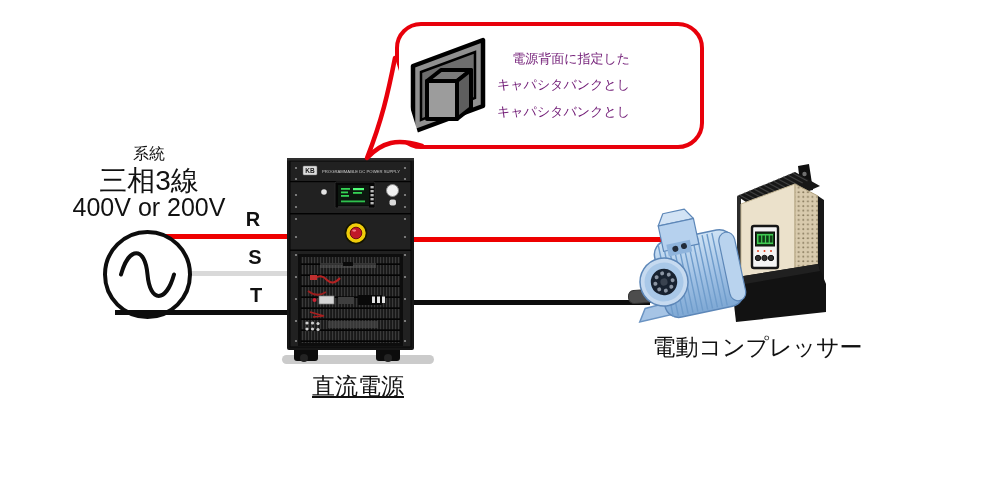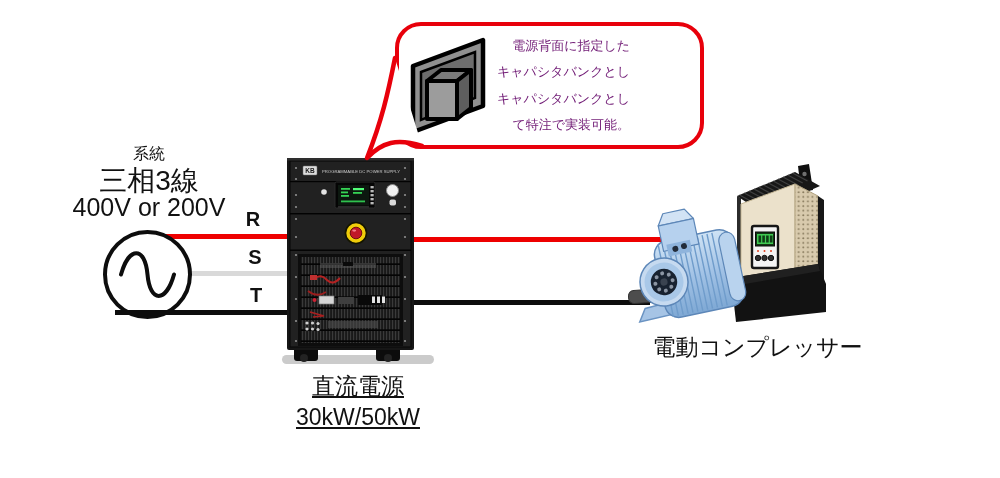--- a/index.html
+++ b/index.html
@@ -237,26 +237,24 @@
       <polygon points="6,30 76,4 76,70 6,96" fill="#909090" stroke="#000" stroke-width="4.5" stroke-linejoin="round"></polygon>
       <polygon points="14,36 68,16 68,62 14,84" fill="#6e6e6e" stroke="#000" stroke-width="2.5"></polygon>
       <polygon points="20,45 34,34 64,34 50,45" fill="#7a7a7a" stroke="#000" stroke-width="4" stroke-linejoin="round"></polygon>
       <polygon points="50,45 64,34 64,72 50,83" fill="#5e5e5e" stroke="#000" stroke-width="4" stroke-linejoin="round"></polygon>
       <polygon points="20,45 50,45 50,83 20,83" fill="#9c9c9c" stroke="#000" stroke-width="4" stroke-linejoin="round"></polygon>
     </svg>
     <div class="bubble-text">
       <div>電源背面に指定した</div>
       <div>キャパシタバンクとし</div>
       <div>キャパシタバンクとし</div>
-      <div>て特注で実装可能。</div>
     </div>
   </div>
   <svg class="tail" width="92" height="118" viewBox="0 0 92 118">
     <path d="M 43,10 C 36,45 30,72 15,110 C 30,94 45,90 70,98" fill="#ffffff" stroke="#e8000b" stroke-width="4.5" stroke-linejoin="round" stroke-linecap="round"></path>
   </svg>
 
   <div class="caption ps-caption">
     <div>直流電源</div>
-    <div>30kW/50kW</div>
   </div>
   <div class="caption comp-caption">電動コンプレッサー</div>
 
 </div>
 
 </body></html>

